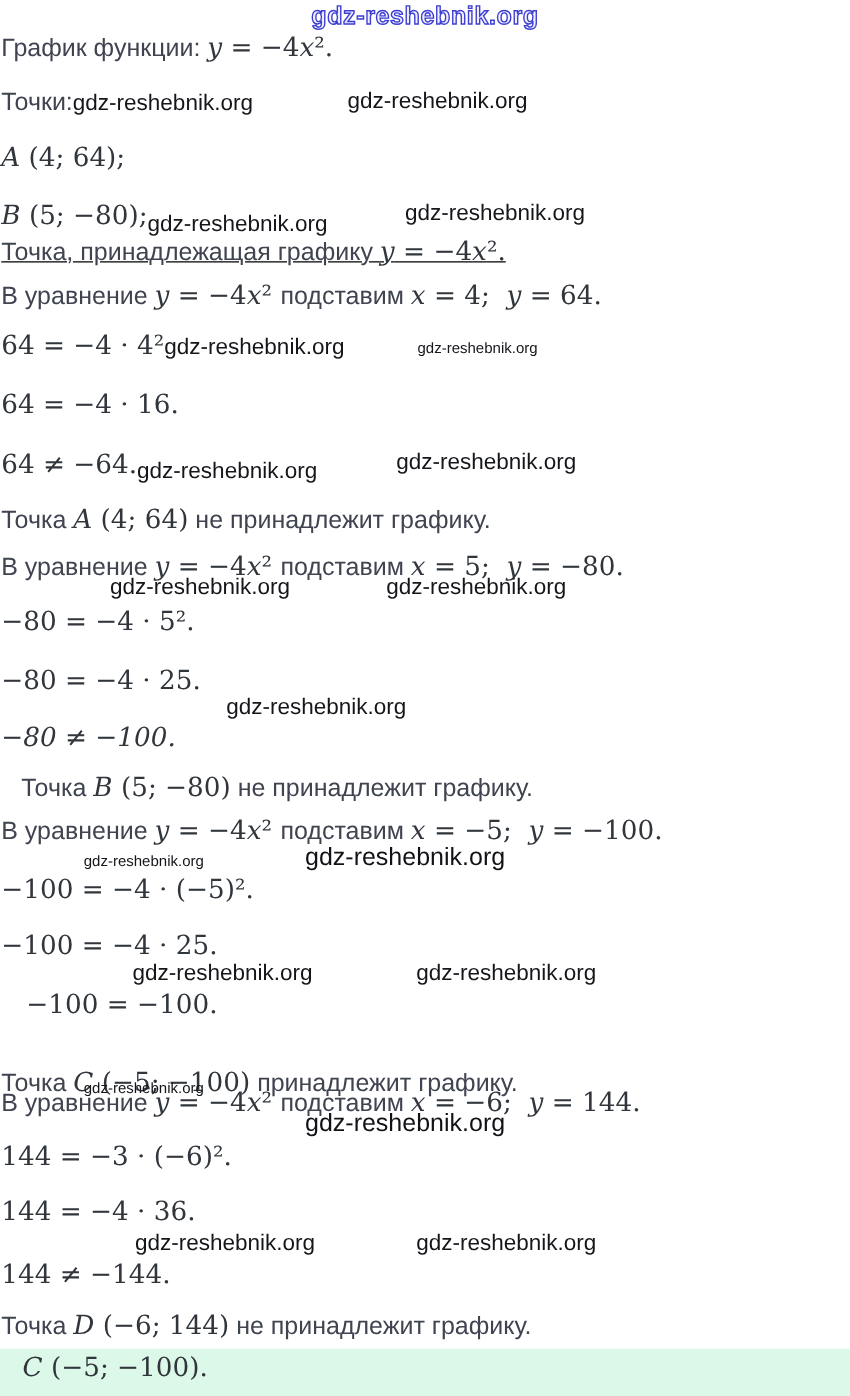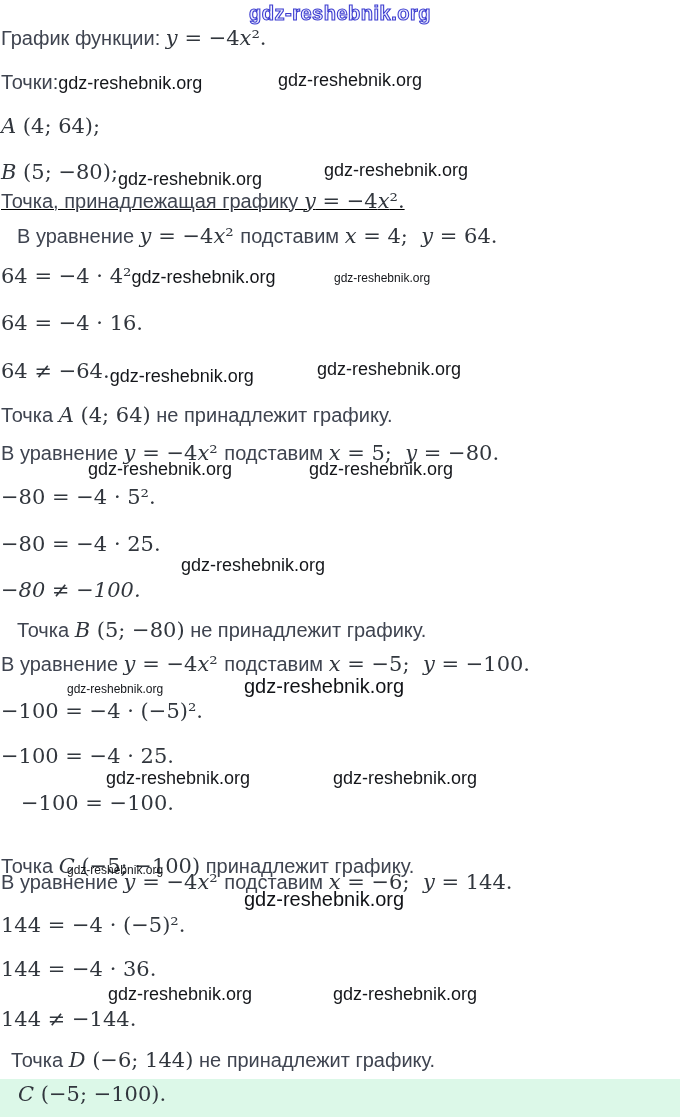--- a/index.html
+++ b/index.html
@@ -33,21 +33,21 @@
 
 <div class="page">
   <div class="top-wm">gdz-reshebnik.org</div>
 
   <div>
       <div class="row" style="top: 26px;"><span class="seg t">График функции: </span><span class="seg mi">y</span><span class="seg mn"> = −4</span><span class="seg mi">x</span><span class="seg mn">².</span></div>
       <div class="row" style="top: 70px;"><span class="seg t">Точки:</span><span class="seg wm">gdz-reshebnik.org</span><span class="seg wm abs" style="left: 277px; top: 0px;">gdz-reshebnik.org</span></div>
       <div class="row" style="top: 114px;"><span class="seg mi">A</span><span class="seg mn"> (4; 64);</span></div>
       <div class="row" style="top: 160px;"><span class="seg mi">B</span><span class="seg mn"> (5; −80);</span><span class="seg wm" style="position: relative; top: 6px;">gdz-reshebnik.org</span><span class="seg wm abs" style="left: 323px; top: 0px;">gdz-reshebnik.org</span></div>
       <div class="row" style="top: 189px; text-decoration: underline;"><span class="seg t">Точка, принадлежащая графику </span><span class="seg mi">y</span><span class="seg mn"> = −4</span><span class="seg mi">x</span><span class="seg mn">².</span></div>
-      <div class="row" style="top: 224px; margin-left: 16px;"><span class="seg t">В уравнение </span><span class="seg mi">y</span><span class="seg mn"> = −4</span><span class="seg mi">x</span><span class="seg mn">² </span><span class="seg t">подставим </span><span class="seg mi">x</span><span class="seg mn"> = 4;  </span><span class="seg mi">y</span><span class="seg mn"> = 64.</span></div>
+      <div class="row" style="top: 224px;"><span class="seg t">В уравнение </span><span class="seg mi">y</span><span class="seg mn"> = −4</span><span class="seg mi">x</span><span class="seg mn">² </span><span class="seg t">подставим </span><span class="seg mi">x</span><span class="seg mn"> = 4;  </span><span class="seg mi">y</span><span class="seg mn"> = 64.</span></div>
       <div class="row" style="top: 264px;"><span class="seg mn">64 = −4 · 4²</span><span class="seg wm">gdz-reshebnik.org</span><span class="seg wms abs" style="left: 333px; top: 7px;">gdz-reshebnik.org</span></div>
       <div class="row" style="top: 311px;"><span class="seg mn">64 = −4 · 16.</span></div>
       <div class="row" style="top: 359px;"><span class="seg mn">64 ≠ −64.</span><span class="seg wm" style="position: relative; top: 4px;">gdz-reshebnik.org</span><span class="seg wm abs" style="left: 316px; top: 0px;">gdz-reshebnik.org</span></div>
       <div class="row" style="top: 403px;"><span class="seg t">Точка </span><span class="seg mi">A</span><span class="seg mn"> (4; 64)</span><span class="seg t"> не принадлежит графику.</span></div>
       <div class="row" style="top: 441px;"><span class="seg t">В уравнение </span><span class="seg mi">y</span><span class="seg mn"> = −4</span><span class="seg mi">x</span><span class="seg mn">² </span><span class="seg t">подставим </span><span class="seg mi">x</span><span class="seg mn"> = 5;  </span><span class="seg mi">y</span><span class="seg mn"> = −80.</span></div>
       <div class="row" style="top: 459px;"><span class="seg wm abs" style="left: 87px; top: 0px;">gdz-reshebnik.org</span><span class="seg wm abs" style="left: 308px; top: 0px;">gdz-reshebnik.org</span></div>
       <div class="row" style="top: 485px;"><span class="seg mn">−80 = −4 · 5².</span></div>
       <div class="row" style="top: 532px;"><span class="seg mn">−80 = −4 · 25.</span></div>
       <div class="row" style="top: 555px;"><span class="seg wm abs" style="left: 180px; top: 0px;">gdz-reshebnik.org</span></div>
       <div class="row" style="top: 578px; font-style: italic;"><span class="seg mn">−80 ≠ −100.</span></div>
@@ -55,21 +55,21 @@
       <div class="row" style="top: 652px;"><span class="seg t">В уравнение </span><span class="seg mi">y</span><span class="seg mn"> = −4</span><span class="seg mi">x</span><span class="seg mn">² </span><span class="seg t">подставим </span><span class="seg mi">x</span><span class="seg mn"> = −5;  </span><span class="seg mi">y</span><span class="seg mn"> = −100.</span></div>
       <div class="row" style="top: 674px;"><span class="seg wms abs" style="left: 66px; top: 8px;">gdz-reshebnik.org</span><span class="seg wml abs" style="left: 243px; top: 0px;">gdz-reshebnik.org</span></div>
       <div class="row" style="top: 699px;"><span class="seg mn">−100 = −4 · (−5)².</span></div>
       <div class="row" style="top: 744px;"><span class="seg mn">−100 = −4 · 25.</span></div>
       <div class="row" style="top: 768px;"><span class="seg wm abs" style="left: 105px; top: 0px;">gdz-reshebnik.org</span><span class="seg wm abs" style="left: 332px; top: 0px;">gdz-reshebnik.org</span></div>
       <div class="row" style="top: 791px; margin-left: 20px;"><span class="seg mn">−100 = −100.</span></div>
       <div class="row" style="top: 854px;"><span class="seg t">Точка </span><span class="seg mi">C</span><span class="seg mn"> (−5; −100)</span><span class="seg t"> принадлежит графику.</span></div>
       <div class="row" style="top: 863px;"><span class="seg wms abs" style="left: 66px; top: 0px;">gdz-reshebnik.org</span></div>
       <div class="row" style="top: 870px;"><span class="seg t">В уравнение </span><span class="seg mi">y</span><span class="seg mn"> = −4</span><span class="seg mi">x</span><span class="seg mn">² </span><span class="seg t">подставим </span><span class="seg mi">x</span><span class="seg mn"> = −6;  </span><span class="seg mi">y</span><span class="seg mn"> = 144.</span></div>
       <div class="row" style="top: 887px;"><span class="seg wml abs" style="left: 243px; top: 0px;">gdz-reshebnik.org</span></div>
-      <div class="row" style="top: 913px;"><span class="seg mn">144 = −4 · (−5)².</span></div>
+      <div class="row" style="top: 913px;"><span class="seg mn">144 = −3 · (−6)².</span></div>
       <div class="row" style="top: 957px;"><span class="seg mn">144 = −4 · 36.</span></div>
       <div class="row" style="top: 984px;"><span class="seg wm abs" style="left: 107px; top: 0px;">gdz-reshebnik.org</span><span class="seg wm abs" style="left: 332px; top: 0px;">gdz-reshebnik.org</span></div>
       <div class="row" style="top: 1007px;"><span class="seg mn">144 ≠ −144.</span></div>
-      <div class="row" style="top: 1048px; padding-left: 10px;"><span class="seg t">Точка </span><span class="seg mi">D</span><span class="seg mn"> (−6; 144)</span><span class="seg t"> не принадлежит графику.</span></div>
+      <div class="row" style="top: 1048px;"><span class="seg t">Точка </span><span class="seg mi">D</span><span class="seg mn"> (−6; 144)</span><span class="seg t"> не принадлежит графику.</span></div>
     </div>
 
   <div class="answer" style="background: rgb(220, 248, 232);"><span class="seg mi">C</span><span class="seg mn"> (−5; −100).</span></div>
 </div>
 
 </body></html>

